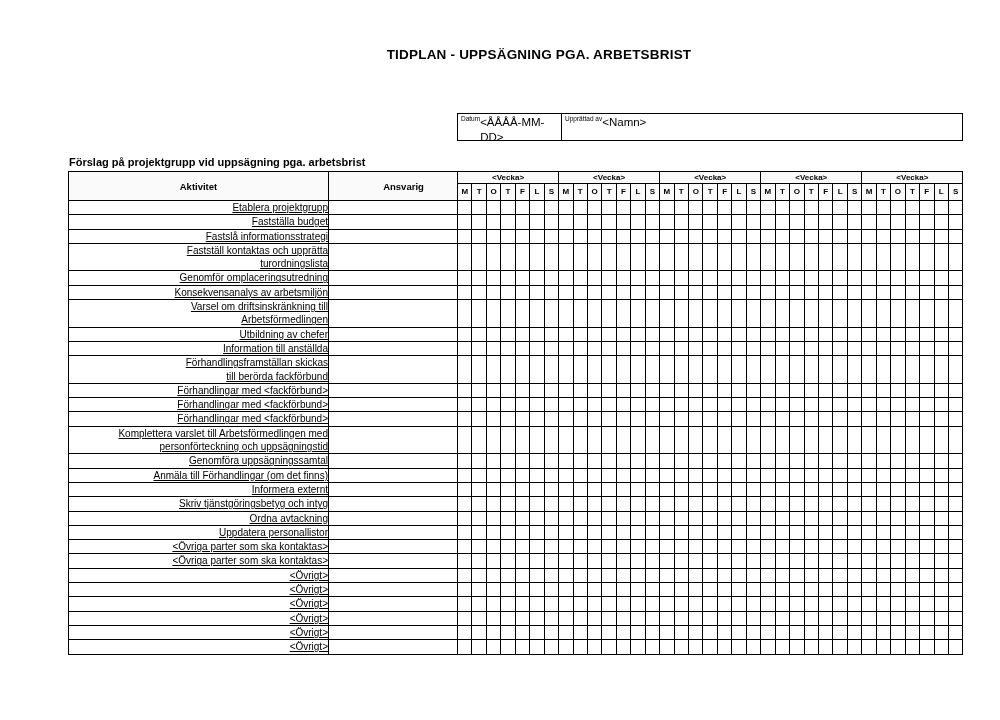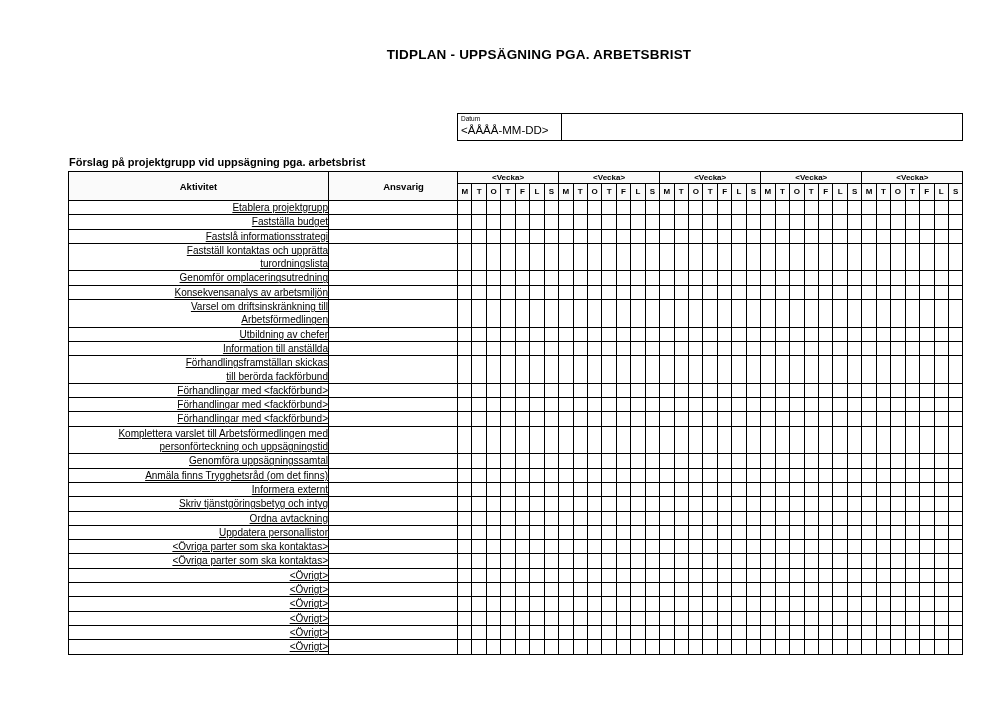--- a/index.html
+++ b/index.html
@@ -29,21 +29,21 @@
     position:absolute;
     left:457px;top:113px;
     width:506px;height:28px;
     border:1px solid #000;
     box-sizing:border-box;
     display:flex;
   }
   .meta-cell{
     box-sizing:border-box;
     padding:1px 0 0 3px;
-    display:flex;flex-direction:column;justify-content:flex-start;
+    display:flex;flex-direction:row;justify-content:flex-start;
   }
   .meta-cell.first{width:104px;border-right:1px solid #000;}
   .meta-cell.second{flex:1;}
   .meta-label{font-size:6.5px;line-height:8px;}
   .meta-value{font-size:11.5px;line-height:15px;}
 
   
   .subtitle{
     position:absolute;
     left:69px;top:156px;
@@ -124,20 +124,24 @@
 
   <div class="doc-title">
     <span class="doc-title-inner">TIDPLAN - UPPSÄGNING PGA. ARBETSBRIST</span>
   </div>
 
   <div class="meta-box">
     <div class="meta-cell first">
       <span class="meta-label">Datum</span>
       <span class="meta-value">&lt;ÅÅÅÅ-MM-DD&gt;</span>
     </div>
+    <div class="meta-cell second">
+      <span class="meta-label">Upprättad av</span>
+      <span class="meta-value">&lt;Namn&gt;</span>
+    </div>
   </div>
 
   <div class="subtitle">Förslag på projektgrupp vid uppsägning pga. arbetsbrist</div>
 
   <table class="grid">
     <colgroup id="colgroup-host">
       <col class="c-act">
       <col class="c-ans">
     <col class="c-day">
         <col class="c-day">
@@ -807,21 +811,21 @@
           <td class="t-day"></td>
           <td class="t-day wk-start"></td>
           <td class="t-day"></td>
           <td class="t-day"></td>
           <td class="t-day"></td>
           <td class="t-day"></td>
           <td class="t-day"></td>
           <td class="t-day"></td>
         </tr>
         <tr class="r1">
-          <td class="t-act">Anmäla finns Trygghetsråd (om det finns)</td>
+          <td class="t-act">Anmäla till Förhandlingar (om det finns)</td>
           <td class="t-ans"></td>
           <td class="t-day"></td>
           <td class="t-day"></td>
           <td class="t-day"></td>
           <td class="t-day"></td>
           <td class="t-day"></td>
           <td class="t-day"></td>
           <td class="t-day"></td>
           <td class="t-day wk-start"></td>
           <td class="t-day"></td>

